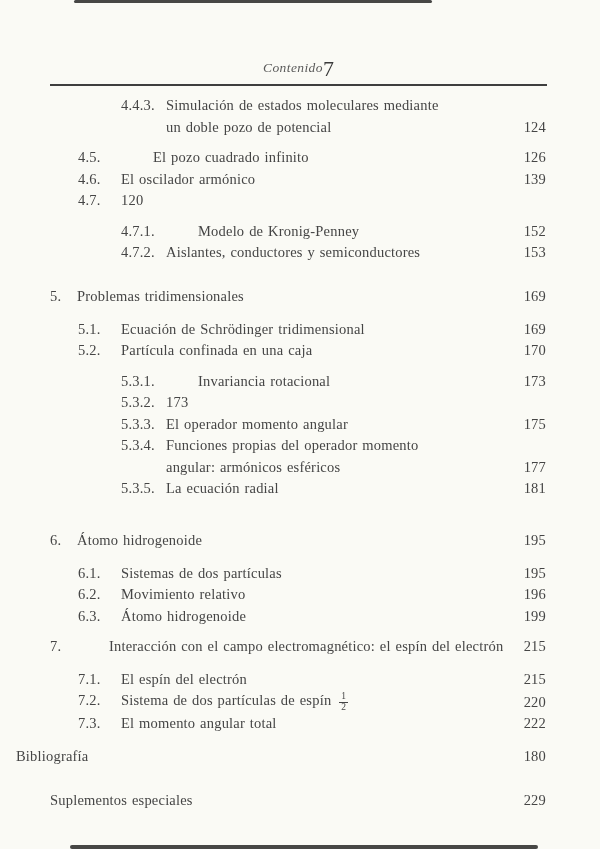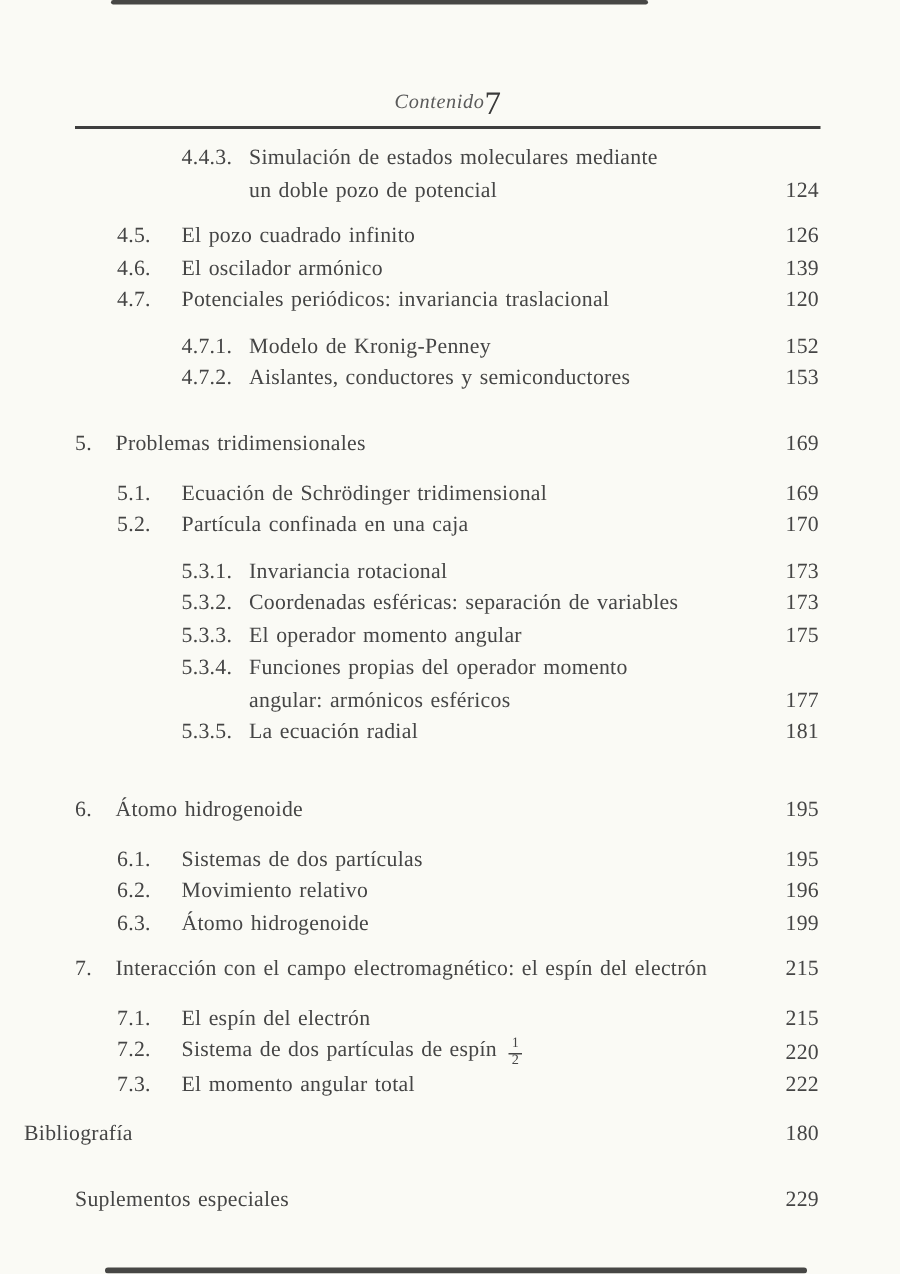--- a/index.html
+++ b/index.html
@@ -56,21 +56,21 @@
   .row .num{flex:0 0 auto;}
   .row.l1 .num{width:27px;}
   .row.l2{padding-left:78px;}
   .row.l2 .num{width:43px;}
   .row.l3{padding-left:121px;}
   .row.l3 .num{width:45px;}
   .row .title{flex:1 1 0;min-width:0;padding-right:6px;}
   .tline{display:block;white-space:nowrap;}
   .row .pg{flex:0 0 auto;align-self:flex-end;}
 
-  .gap-small{margin-top:9px;}
+  .gap-small{margin-top:9px;gap:32px;}
   .gap-med{margin-top:11px;padding-left:16px;}
   .gap-large{margin-top:22.5px;}
   .gap-xlarge{margin-top:30.5px;}
 
   
   .frac{
     display:inline-block;text-align:center;
     font-size:9.5px;line-height:1.05;
     vertical-align:-0.55em;margin-left:3px;
     letter-spacing:0;word-spacing:0;
@@ -107,23 +107,20 @@
       </div>
       <div class="row l2">
         <span class="num">4.6.</span>
         <span class="title">
           <span class="tline">El oscilador armónico</span>
         </span>
         <span class="pg">139</span>
       </div>
       <div class="row l2">
         <span class="num">4.7.</span>
-        <span class="title">
-          <span class="tline">Potenciales periódicos: invariancia traslacional</span>
-        </span>
         <span class="pg">120</span>
       </div>
       <div class="row l3 gap-small">
         <span class="num">4.7.1.</span>
         <span class="title">
           <span class="tline">Modelo de Kronig-Penney</span>
         </span>
         <span class="pg">152</span>
       </div>
       <div class="row l3">
@@ -156,23 +153,20 @@
       </div>
       <div class="row l3 gap-small">
         <span class="num">5.3.1.</span>
         <span class="title">
           <span class="tline">Invariancia rotacional</span>
         </span>
         <span class="pg">173</span>
       </div>
       <div class="row l3">
         <span class="num">5.3.2.</span>
-        <span class="title">
-          <span class="tline">Coordenadas esféricas: separación de variables</span>
-        </span>
         <span class="pg">173</span>
       </div>
       <div class="row l3">
         <span class="num">5.3.3.</span>
         <span class="title">
           <span class="tline">El operador momento angular</span>
         </span>
         <span class="pg">175</span>
       </div>
       <div class="row l3">

